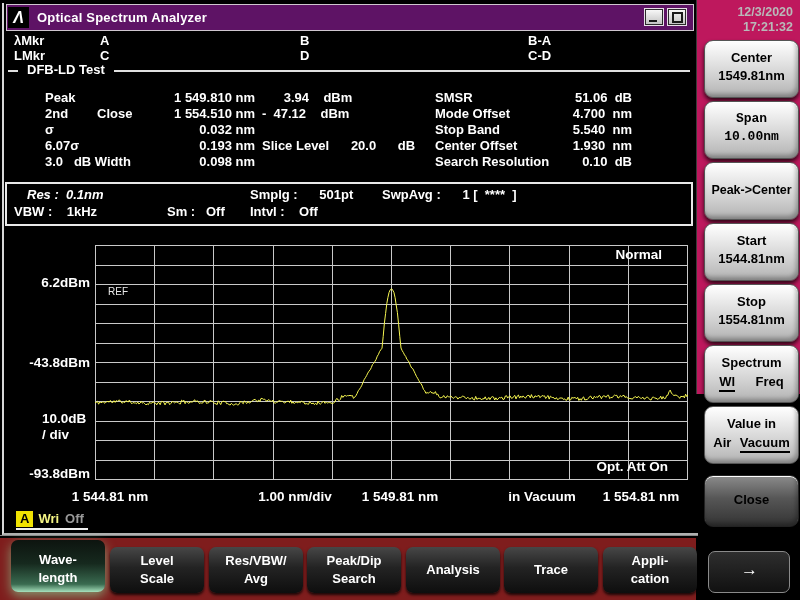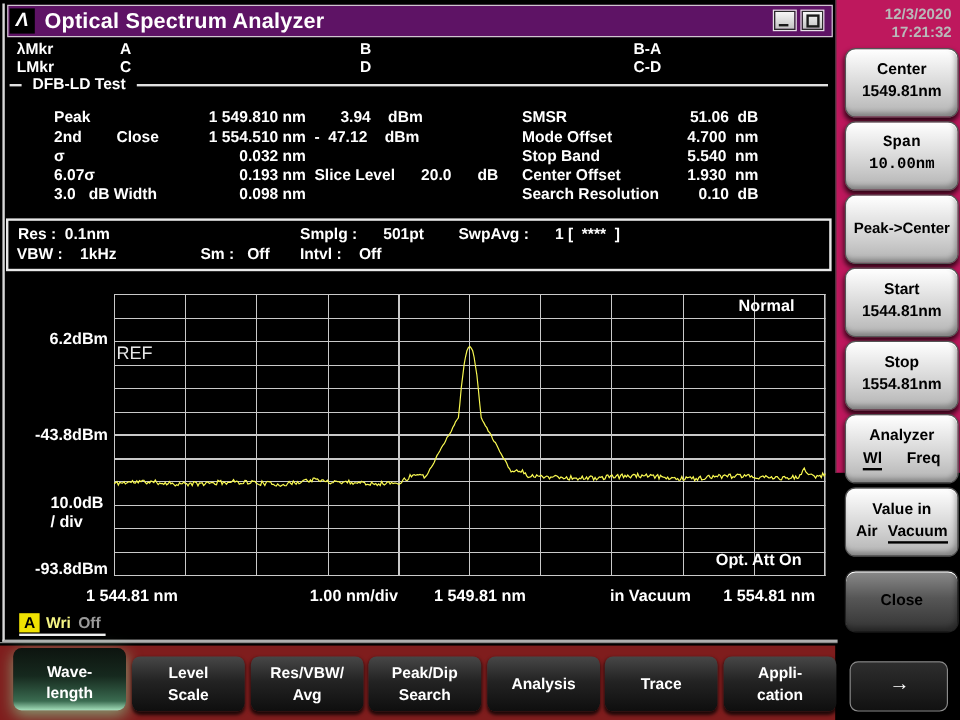--- a/index.html
+++ b/index.html
@@ -9,21 +9,21 @@
   
   .frame{position:absolute;left:2px;top:3px;width:694px;height:530px;
          border-left:2px solid #d8d8d8;border-bottom:2px solid #b0b0b0;}
   .divider{position:absolute;left:0;top:535px;width:698px;height:1px;background:#8a8a8a;}
 
   
   .titlebar{position:absolute;left:6px;top:4px;width:686px;height:25px;
             border:1px solid #cfc6cf;display:flex;align-items:center;}
   .logo{width:21px;height:21px;background:#000;color:#fff;margin-left:1px;
         display:flex;align-items:center;justify-content:center;font-size:16px;font-style:italic;}
-  .title{margin-left:8px;font-size:18px;letter-spacing:0.2px;}
+  .title{margin-left:8px;font-size:13px;letter-spacing:0.2px;}
   .winbtn{width:16px;height:14px;background:linear-gradient(180deg,#f7f7f7,#c3c3c3);
           border:1px solid #2a2a2a;outline:1px solid #e8e0e8;margin-left:5px;position:relative;}
   .winbtns{position:absolute;right:7px;top:4px;display:flex;}
   .winbtn .minbar{position:absolute;left:3px;bottom:2px;width:8px;height:2px;background:#1a1a1a;}
   .winbtn .maxbox{position:absolute;left:3px;top:2px;width:7px;height:7px;border:2px solid #1a1a1a;}
 
   
   .mrow{position:absolute;font-size:13px;height:15px;}
   .mrow span{position:absolute;white-space:pre;}
 
@@ -39,21 +39,21 @@
   .arow .rlab{position:absolute;left:435px;white-space:pre;}
   .arow .rval{position:absolute;left:520px;width:112px;text-align:right;white-space:pre;}
 
   
   .setbox{position:absolute;left:5px;top:182px;width:684px;height:40px;border:2px solid #e8e8e8;}
   .setbox span{position:absolute;font-size:13px;white-space:pre;}
 
   
   .plot{position:absolute;left:95px;top:245px;width:593px;height:235px;}
   .plot svg{position:absolute;left:0;top:0;}
-  .plot .ref-label{position:absolute;left:2px;top:41px;font-size:15px;font-weight:normal;color:#e8e8e8;}
+  .plot .ref-label{position:absolute;left:13px;top:41px;font-size:10px;font-weight:normal;color:#e8e8e8;}
   .plot .mode-label{position:absolute;right:26px;top:2px;font-size:13.5px;}
   .plot .att-label{position:absolute;right:20px;bottom:6px;font-size:13.5px;}
   .ylab{position:absolute;left:8px;width:82px;text-align:right;font-size:13.5px;}
   .ylab2{position:absolute;left:42px;font-size:13.5px;}
   .xlab{position:absolute;top:489px;width:120px;text-align:center;font-size:13.5px;}
 
   
   .tind{position:absolute;left:16px;top:510px;height:17px;font-size:13px;display:flex;align-items:center;}
   .tind .tletter{background:#f0e202;color:#000;padding:0 4px;height:16px;line-height:16px;}
   .tind .tmode{color:#f5f584;margin-left:5px;}
@@ -159,21 +159,21 @@
   </div>
   <div class="arow" style="top:154px;">
     <span class="lab">3.0   dB Width</span>
     <span class="val">0.098 nm</span>
     <span class="mid"></span>
     <span class="rlab">Search Resolution</span>
     <span class="rval">0.10  dB</span>
   </div>
 
   <div class="setbox">
-    <span style="left:8px;top:3px;">Res :  0.1nm</span>
+    <span style="left:20px;top:3px;font-style:italic;">Res :  0.1nm</span>
     <span style="left:243px;top:3px;">Smplg :      501pt</span>
     <span style="left:375px;top:3px;">SwpAvg :      1 [  ****  ]</span>
     <span style="left:7px;top:20px;">VBW :    1kHz</span>
     <span style="left:160px;top:20px;">Sm :   Off</span>
     <span style="left:243px;top:20px;">Intvl :    Off</span>
   </div>
 
   <div class="plot">
     <svg id="plot-svg" width="593" height="235" shape-rendering="crispEdges">
         <line x1="0.5" y1="0" x2="0.5" y2="235" stroke="#c9c9c9" stroke-width="1"></line>
@@ -247,21 +247,21 @@
     </div>
     <div class="btn" style="top:223px;">
       <div class="l1">Start</div>
       <div class="l2">1544.81nm</div>
     </div>
     <div class="btn" style="top:284px;">
       <div class="l1">Stop</div>
       <div class="l2">1554.81nm</div>
     </div>
     <div class="btn" style="top:345px;">
-      <div class="l1">Analyzer</div>
+      <div class="l1">Spectrum</div>
       <div class="opts">
         <span class="sel">Wl</span>
         <span>Freq</span>
       </div>
     </div>
     <div class="btn" style="top:406px;">
       <div class="l1">Value in</div>
       <div class="opts">
         <span>Air</span>
         <span class="sel">Vacuum</span>

